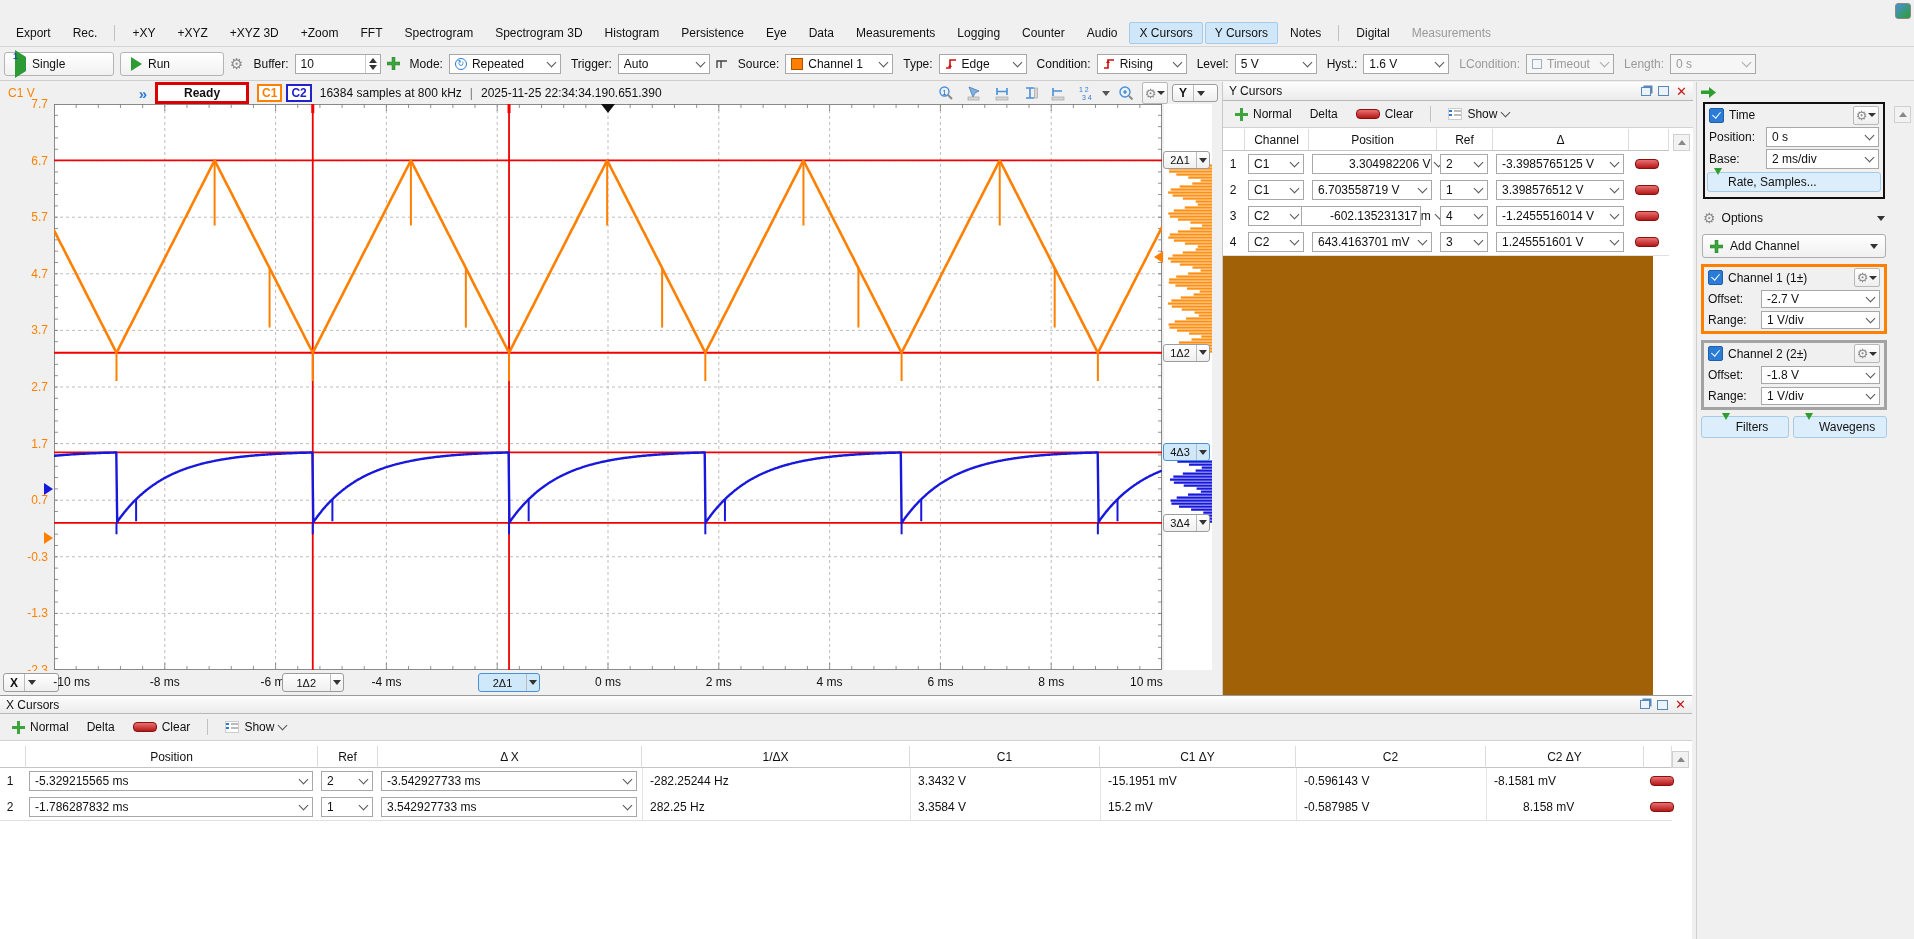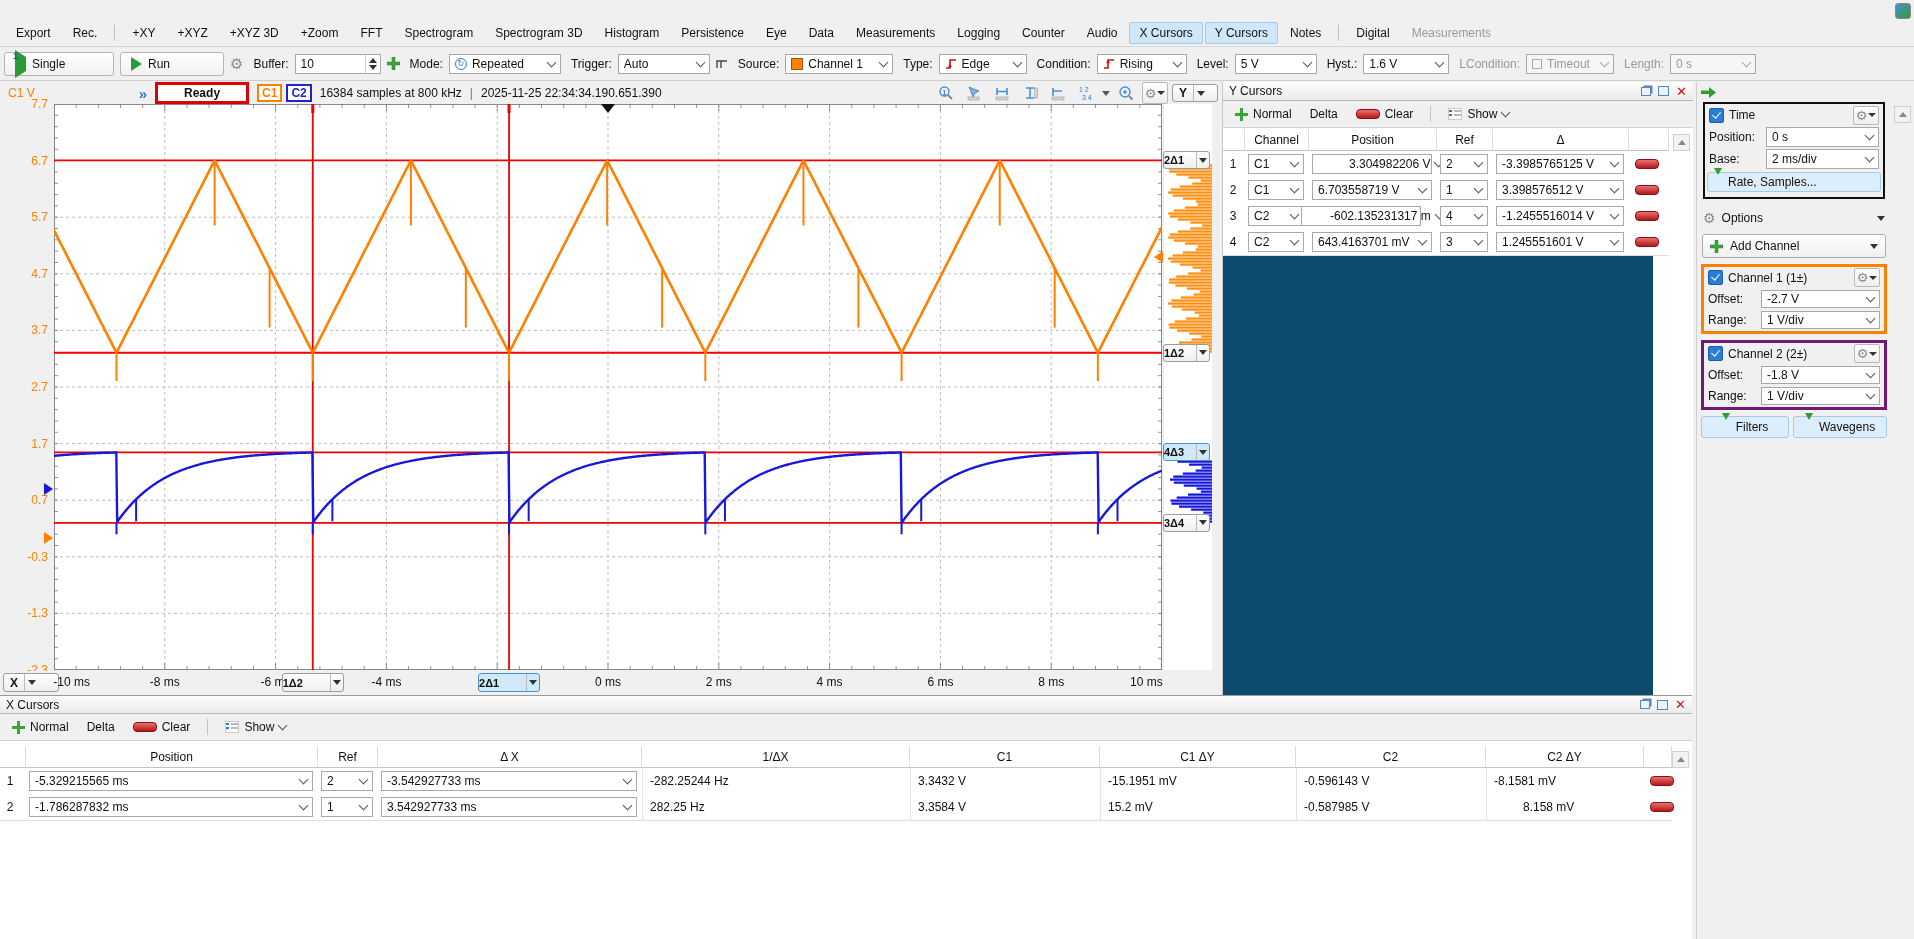--- a/index.html
+++ b/index.html
@@ -35,21 +35,21 @@
   #status-row{left:0;top:82px;width:1222px;height:22px;display:flex;align-items:center;gap:8px;padding-left:8px;box-sizing:border-box;}
   #ready-box{border:3px solid #dd0000;background:#fff;font-weight:bold;padding:0 26px;height:16px;display:flex;align-items:center;}
   .ch-badge{border:2px solid;background:#fff;height:14px;padding:0 3px;font-weight:bold;display:flex;align-items:center;}
   .icon-btn{width:24px;height:20px;display:flex;align-items:center;justify-content:center;}
   
   #plot-wrap{left:0;top:104px;width:1222px;height:567px;background:#f0f0f0;}
   #plot-svg{position:absolute;left:54px;top:0;background:#fff;}
   #hist-svg{position:absolute;left:1164px;top:0;background:#fff;}
   .ylab{position:absolute;width:44px;text-align:right;color:#ff8000;font-size:12px;}
   .marker-box{position:absolute;width:47px;height:18px;background:linear-gradient(#ffffff,#efefef);border:1px solid #9c9c9c;border-radius:3px;display:flex;align-items:center;box-sizing:border-box;font-size:11px;z-index:4;}
-  .marker-box .lbl{flex:1;font-weight:bold;}
+  .marker-box .lbl{flex:1;text-align:center;}
   .marker-box .sep{width:1px;height:100%;background:#bbb;}
   .marker-box .aw{width:12px;display:flex;justify-content:center;}
   .marker-box.hl{background:#cfe8fa;border:1.5px solid #4a90d9;}
   .edge-tri{position:absolute;width:0;height:0;z-index:5;}
   
   #xaxis-row{left:0;top:671px;width:1222px;height:24px;background:#f0f0f0;}
   .xlab{position:absolute;top:4px;font-size:12px;white-space:nowrap;}
   .axis-btn{position:absolute;height:19px;background:linear-gradient(#ffffff,#eeeeee);border:1px solid #9c9c9c;border-radius:3px;display:flex;align-items:center;box-sizing:border-box;}
   .axis-btn .lbl{padding:0 6px;font-weight:bold;}
   .axis-btn .sep{width:1px;height:100%;background:#bbb;}
@@ -730,21 +730,21 @@
           <span class="minus-pill"></span>
           <span>Clear</span>
         </div>
         <span class="vsep"></span>
         <div class="ptb-item">
           <span style="width: 12px; height: 10px; background: linear-gradient(rgb(42, 124, 214), rgb(42, 124, 214)) 0px 1px / 3px 2px no-repeat, linear-gradient(rgb(42, 124, 214), rgb(42, 124, 214)) 0px 5px / 3px 2px no-repeat, linear-gradient(rgb(187, 187, 187), rgb(187, 187, 187)) 5px 1px / 7px 2px no-repeat, linear-gradient(rgb(187, 187, 187), rgb(187, 187, 187)) 5px 5px / 7px 2px no-repeat, rgb(255, 255, 255); border: 1px solid rgb(204, 204, 204);"></span>
           <span>Show</span>
           <span class="chev"></span>
         </div>
       </div>
-    <div id="ypanel-table" style="position:absolute;left:0;top:47px;width:430px;height:566px;background:#0c4a6e">
+    <div id="ypanel-table" style="position:absolute;left:0;top:47px;width:430px;height:566px;background:#a16207">
         <div class="tbl-hdr" style="left: 0px; top: 0px; width: 22px; height: 22px;"></div>
         <div class="tbl-hdr" style="left: 22px; top: 0px; width: 64px; height: 22px;">Channel</div>
         <div class="tbl-hdr" style="left: 86px; top: 0px; width: 128px; height: 22px;">Position</div>
         <div class="tbl-hdr" style="left: 214px; top: 0px; width: 56px; height: 22px;">Ref</div>
         <div class="tbl-hdr" style="left: 270px; top: 0px; width: 136px; height: 22px;">Δ</div>
         <div class="tbl-hdr" style="left: 406px; top: 0px; width: 40px; height: 22px;"></div>
         <div class="tbl-row" style="left: 0px; top: 22px; width: 446px; height: 26px;">
           <div class="rownum" style="left: 0px;">1</div>
           <div class="dd" style="position: absolute; left: 25px; top: 3px; width: 56px; height: 20px;">
             <span class="grow">C1</span>
@@ -995,21 +995,21 @@
       </div>
       <div class="grp-row" style="height:21px">
         <span style="width:48px">Range:</span>
         <div class="dd" style="flex:1;height:18px">
             <span class="grow">1 V/div</span>
             <span class="chev"></span>
           </div>
       </div>
     </div>
 
-    <div class="grp" style="left:4px;top:258px;width:186px;height:70px;border:3px solid #701a75">
+    <div class="grp" style="left:4px;top:258px;width:186px;height:70px;border:3px solid #a3a3a3">
       <div class="grp-row" style="height:21px">
         <span class="cb"></span>
         <span>Channel 2 (2±)</span>
         <span class="gear-btn">
             <span class="gear">⚙</span>
             <span class="tri-down" style="border-top-width:4px"></span>
           </span>
       </div>
       <div class="grp-row" style="height:21px">
         <span style="width:48px">Offset:</span>

